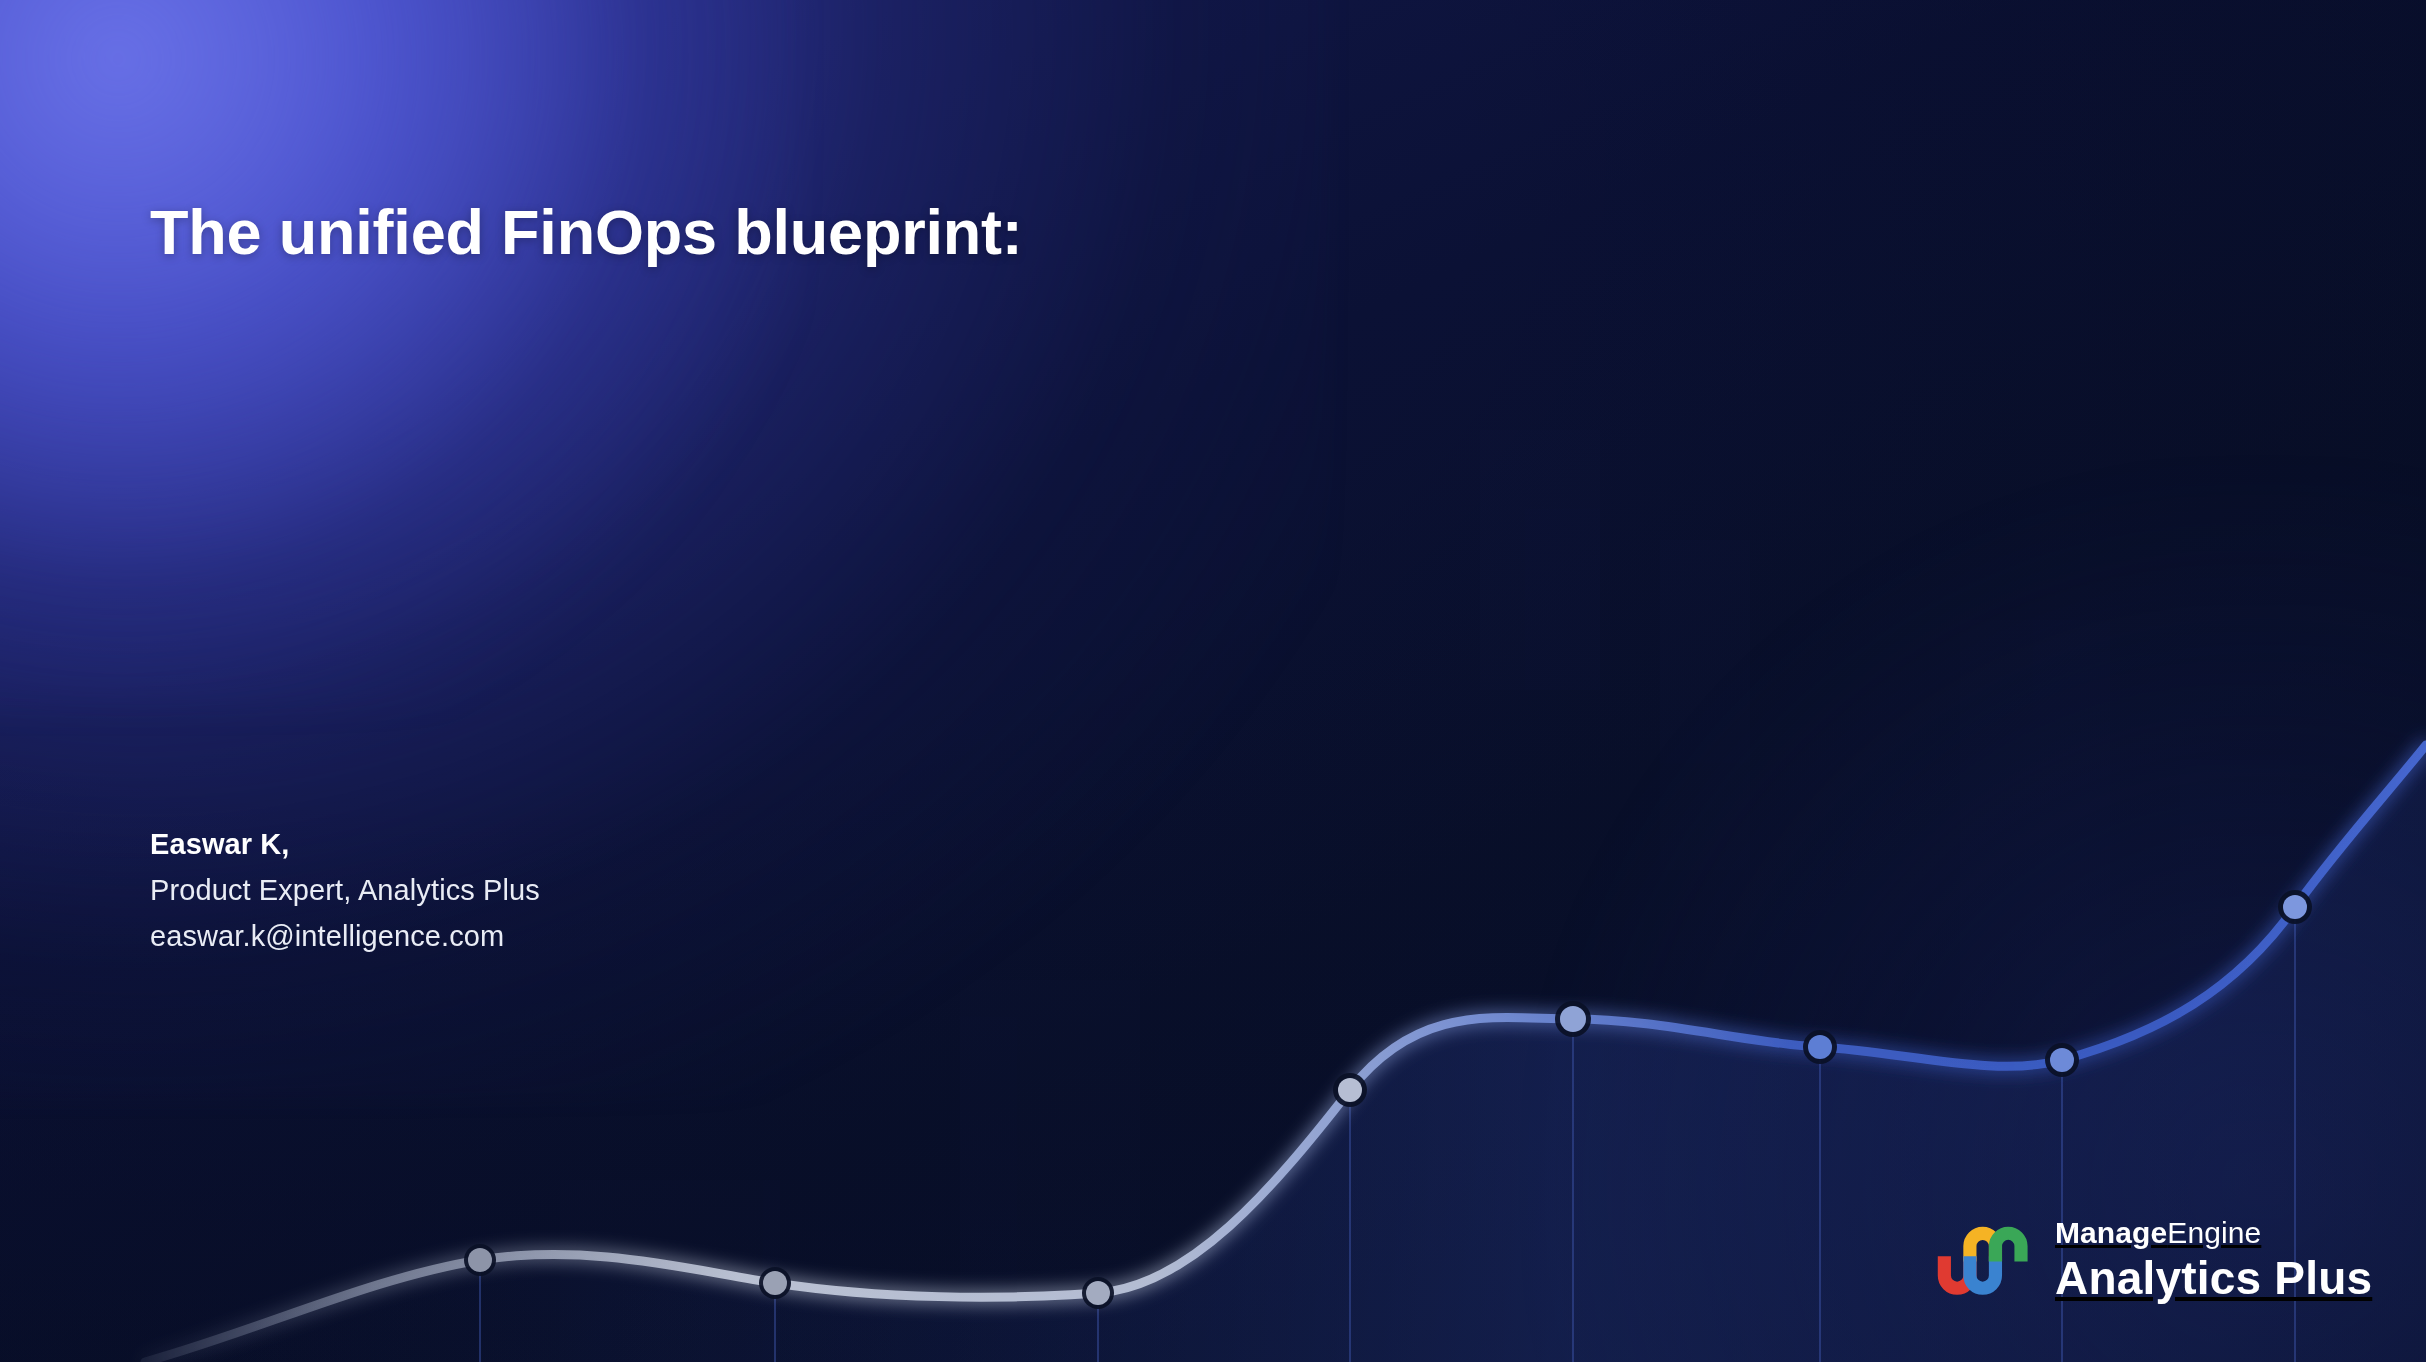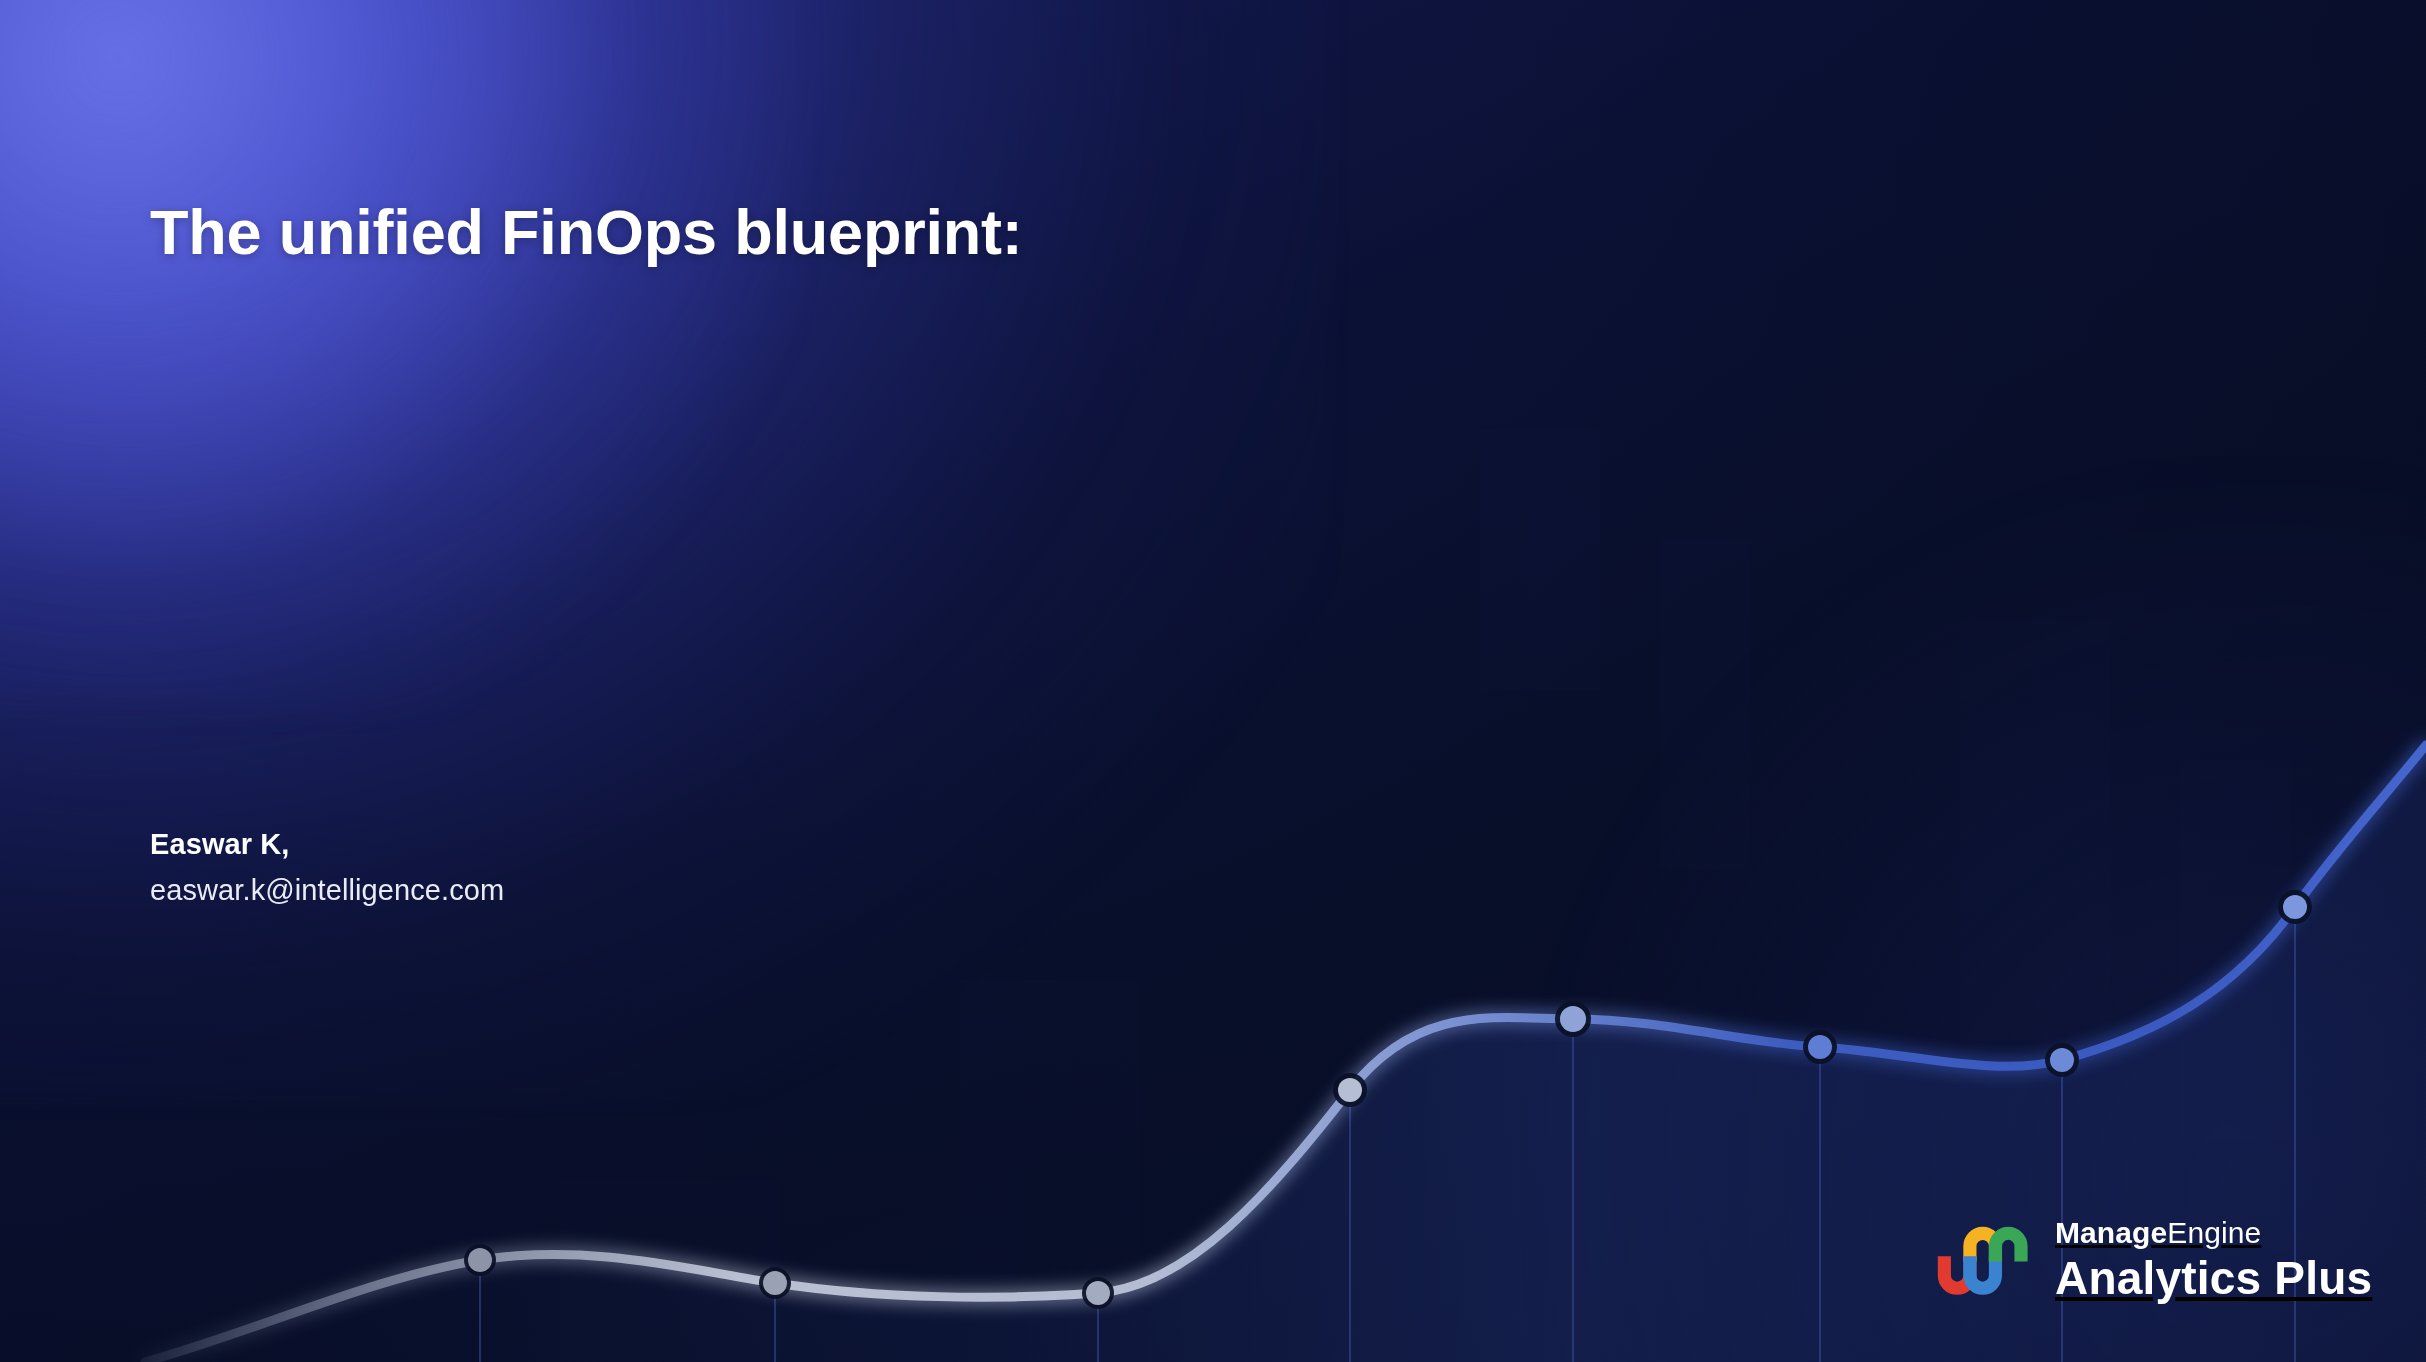--- a/index.html
+++ b/index.html
@@ -290,20 +290,21 @@
       </g>
     </svg>
   </div>
 
   <div class="title-block">
     <div class="title-line strong">The unified FinOps blueprint:</div>
   </div>
 
   <div class="presenter">
     <div class="presenter-name">Easwar K,</div>
+    <div class="presenter-role">Product Expert, Analytics Plus</div>
     <div class="presenter-email">easwar.k@intelligence.com</div>
   </div>
 
   <div class="logo">
     <svg class="logo-mark" viewBox="0 0 124 100" aria-hidden="true">
       <g fill="none" stroke-width="17" stroke-linecap="butt">
         <path d="M9.5,45 L9.5,70 A16.5,16.5 0 0 0 42.5,70 L42.5,45" stroke="#e03a31"></path>
         <path d="M42.5,52 L42.5,32 A16.5,16.5 0 0 1 75.5,32 L75.5,52" stroke="#f5b324"></path>
         <path d="M42.5,45 L42.5,70 A16.5,16.5 0 0 0 75.5,70 L75.5,45" stroke="#3a83d0"></path>
         <path d="M75.5,52 L75.5,32 A16.5,16.5 0 0 1 108.5,32 L108.5,52" stroke="#3aa757"></path>

